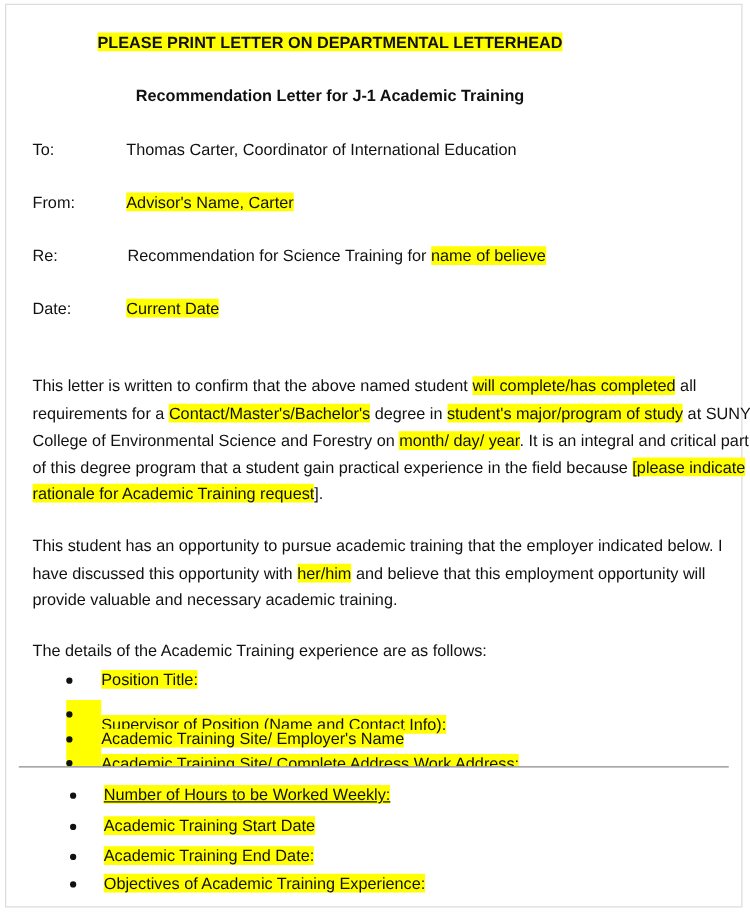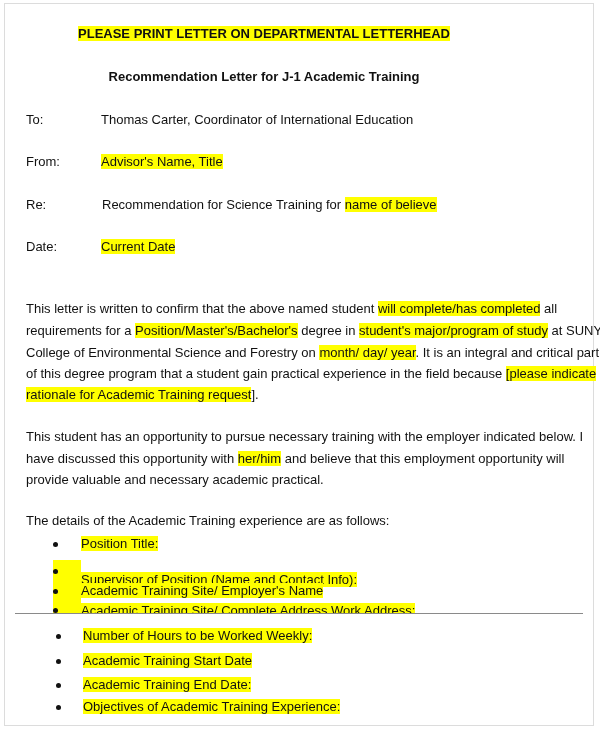--- a/index.html
+++ b/index.html
@@ -85,57 +85,57 @@
   <span class="hl">PLEASE PRINT LETTER ON DEPARTMENTAL LETTERHEAD</span>
 </div>
 
 <div class="abs center bold" style="top:69px; font-size:13px;">Recommendation Letter for J-1 Academic Training</div>
 
 <div class="abs label" style="top:112px;">To:</div>
 <div class="abs value" style="top:112px;">Thomas Carter, Coordinator of International Education</div>
 
 <div class="abs label" style="top:154px;">From:</div>
 <div class="abs value" style="top:154px;">
-  <span class="hl">Advisor's Name, Title</span>
+  <span class="hl">Advisor's Name, Carter</span>
 </div>
 
 <div class="abs label" style="top:197px;">Re:</div>
 <div class="abs" style="top:197px; left:102px;">
   <span>Recommendation for Science Training for </span><span class="hl">name of believe</span>
 </div>
 
 <div class="abs label" style="top:239px;">Date:</div>
 <div class="abs value" style="top:239px;">
   <span class="hl">Current Date</span>
 </div>
 
 <div>
   <div class="abs para-line" style="top:301px;">
     <span>This letter is written to confirm that the above named student </span><span class="hl">will complete/has completed</span><span> all</span>
   </div>
   <div class="abs para-line" style="top:323px;">
-    <span>requirements for a </span><span class="hl">Position/Master's/Bachelor's</span><span> degree in </span><span class="hl">student's major/program of study</span><span> at SUNY</span>
+    <span>requirements for a </span><span class="hl">Contact/Master's/Bachelor's</span><span> degree in </span><span class="hl">student's major/program of study</span><span> at SUNY</span>
   </div>
   <div class="abs para-line" style="top:345px;text-align:right;">
     <span>College of Environmental Science and Forestry on </span><span class="hl">month/ day/ year</span><span>. It is an integral and critical part</span>
   </div>
   <div class="abs para-line" style="top:366px;">
     <span>of this degree program that a student gain practical experience in the field because </span><span class="hl">[please indicate</span>
   </div>
   <div class="abs para-line" style="top:387px;">
     <span class="hl">rationale for Academic Training request</span><span>].</span>
   </div>
 </div>
 
 <div>
-  <div class="abs para-line" style="top:429px;">This student has an opportunity to pursue necessary training with the employer indicated below. I</div>
+  <div class="abs para-line" style="top:429px;">This student has an opportunity to pursue academic training that the employer indicated below. I</div>
   <div class="abs para-line" style="top:451px;">
     <span>have discussed this opportunity with </span><span class="hl">her/him</span><span> and believe that this employment opportunity will</span>
   </div>
-  <div class="abs para-line" style="top:472px;">provide valuable and necessary academic practical.</div>
+  <div class="abs para-line" style="top:472px;">provide valuable and necessary academic training.</div>
 </div>
 
 <div class="abs para-line" style="top:513px;">The details of the Academic Training experience are as follows:</div>
 
 <div>
 
   <div class="bullet-hl-block" style="left:53px; top:560px; width:28px; height:53px;"></div>
 
   <div class="bullet" style="left:53px; top:542px;"></div>
   <div class="abs" style="left:81px; top:536px;">
@@ -155,21 +155,21 @@
   <div class="bullet" style="left:53px; top:608px;"></div>
   <div class="clip-item" style="left:81px; top:603px; height:10px; width:400px;">
     <div class="abs" style="left:0; top:0;">
       <span class="hl">Academic Training Site/ Complete Address Work Address:</span>
     </div>
   </div>
 
   <div class="rule"></div>
 
   <div class="bullet" style="left:56px; top:634px;"></div>
-  <div class="abs" style="left:83px; top:628px;">
+  <div class="abs" style="left:83px; top:628px;text-decoration:underline;">
     <span class="hl">Number of Hours to be Worked Weekly:</span>
   </div>
 
   <div class="bullet" style="left:56px; top:659px;"></div>
   <div class="abs" style="left:83px; top:653px;">
     <span class="hl">Academic Training Start Date</span>
   </div>
 
   <div class="bullet" style="left:56px; top:683px;"></div>
   <div class="abs" style="left:83px; top:677px;">

